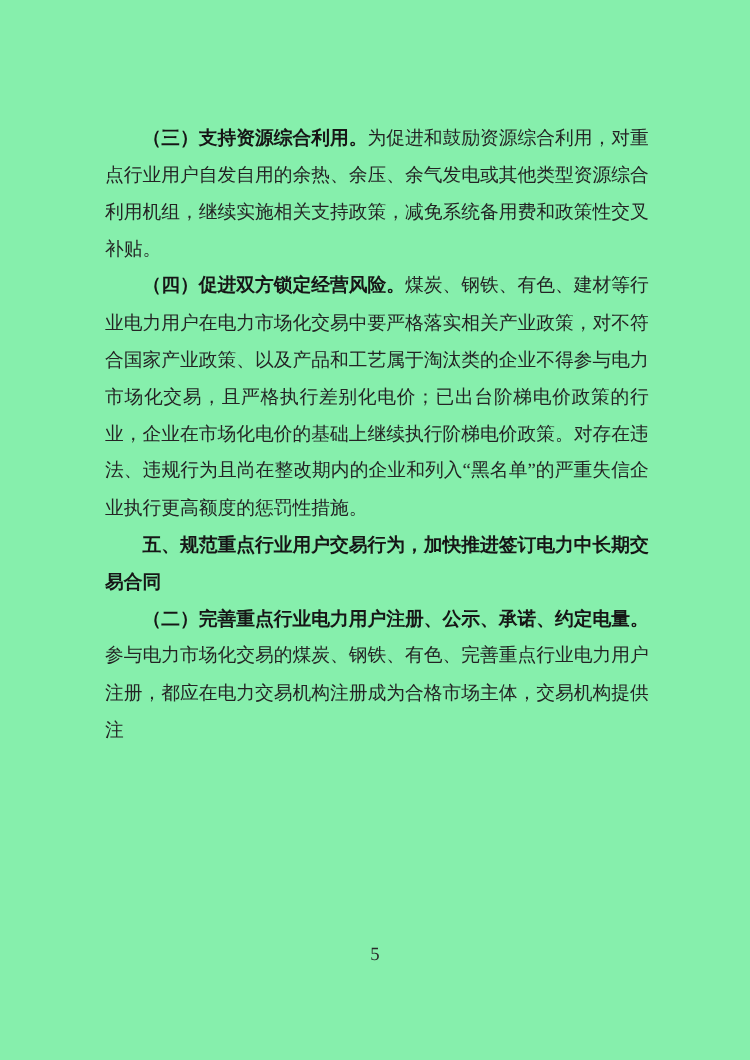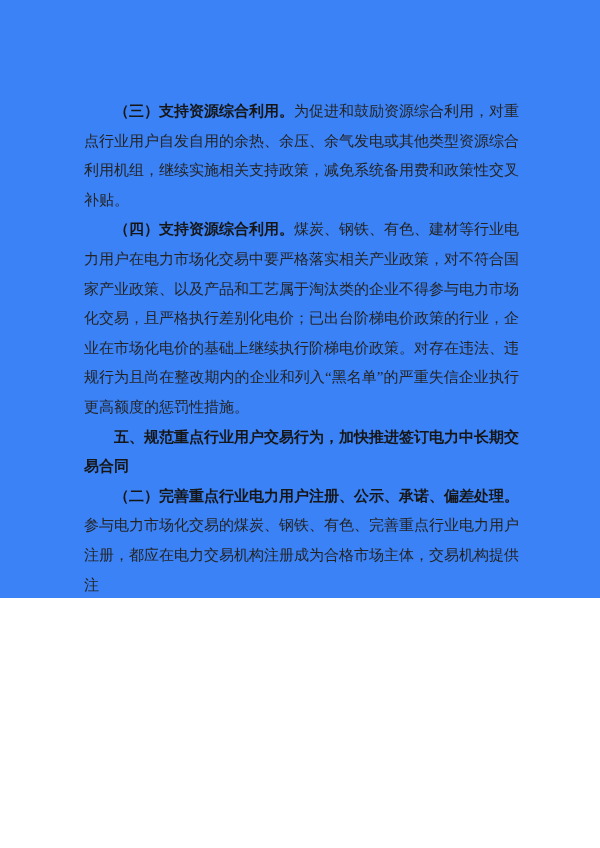--- a/index.html
+++ b/index.html
@@ -3,22 +3,22 @@
 <meta charset="utf-8">
 <style>
   html, body {
     margin: 0;
     padding: 0;
     background: #ffffff;
   }
   .page {
     position: relative;
     width: 600px;
-    height: 598px;
-    background: #3b82f6;
+    height: 848px;
+    background: #86efac;
     overflow: hidden;
     font-family: "Liberation Serif", serif;
     color: #242424;
   }
   .document-body {
     position: absolute;
     left: 84px;
     top: 97px;
     width: 435px;
     font-size: 15px;
@@ -50,18 +50,18 @@
     line-height: 26px;
     color: #2a2a2a;
   }
 </style>
 </head>
 <body>
 
 <div class="page">
   <div class="document-body">
       <p class="para"><span class="bold-lead">（三）支持资源综合利用。</span><span>为促进和鼓励资源综合利用，对重点行业用户自发自用的余热、余压、余气发电或其他类型资源综合利用机组，继续实施相关支持政策，减免系统备用费和政策性交叉补贴。</span></p>
-      <p class="para"><span class="bold-lead">（四）支持资源综合利用。</span><span>煤炭、钢铁、有色、建材等行业电力用户在电力市场化交易中要严格落实相关产业政策，对不符合国家产业政策、以及产品和工艺属于淘汰类的企业不得参与电力市场化交易，且严格执行差别化电价；已出台阶梯电价政策的行业，企业在市场化电价的基础上继续执行阶梯电价政策。对存在违法、违规行为且尚在整改期内的企业和列入“黑名单”的严重失信企业执行更高额度的惩罚性措施。</span></p>
+      <p class="para"><span class="bold-lead">（四）促进双方锁定经营风险。</span><span>煤炭、钢铁、有色、建材等行业电力用户在电力市场化交易中要严格落实相关产业政策，对不符合国家产业政策、以及产品和工艺属于淘汰类的企业不得参与电力市场化交易，且严格执行差别化电价；已出台阶梯电价政策的行业，企业在市场化电价的基础上继续执行阶梯电价政策。对存在违法、违规行为且尚在整改期内的企业和列入“黑名单”的严重失信企业执行更高额度的惩罚性措施。</span></p>
       <p class="para heading"><span class="bold-lead">五、规范重点行业用户交易行为，加快推进签订电力中长期交易合同</span></p>
-      <p class="para"><span class="bold-lead">（二）完善重点行业电力用户注册、公示、承诺、偏差处理。</span><span>参与电力市场化交易的煤炭、钢铁、有色、完善重点行业电力用户注册，都应在电力交易机构注册成为合格市场主体，交易机构提供注</span></p>
+      <p class="para"><span class="bold-lead">（二）完善重点行业电力用户注册、公示、承诺、约定电量。</span><span>参与电力市场化交易的煤炭、钢铁、有色、完善重点行业电力用户注册，都应在电力交易机构注册成为合格市场主体，交易机构提供注</span></p>
     </div>
   <div class="page-number">5</div>
 </div>
 
 </body></html>

